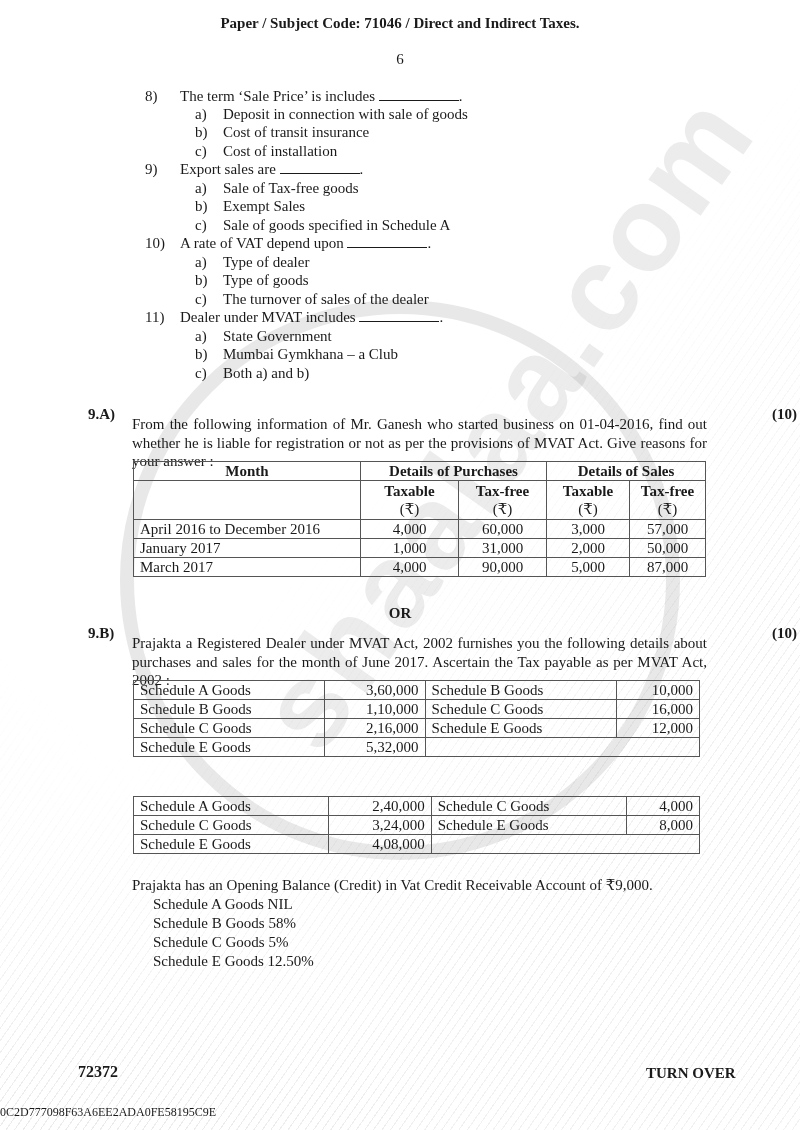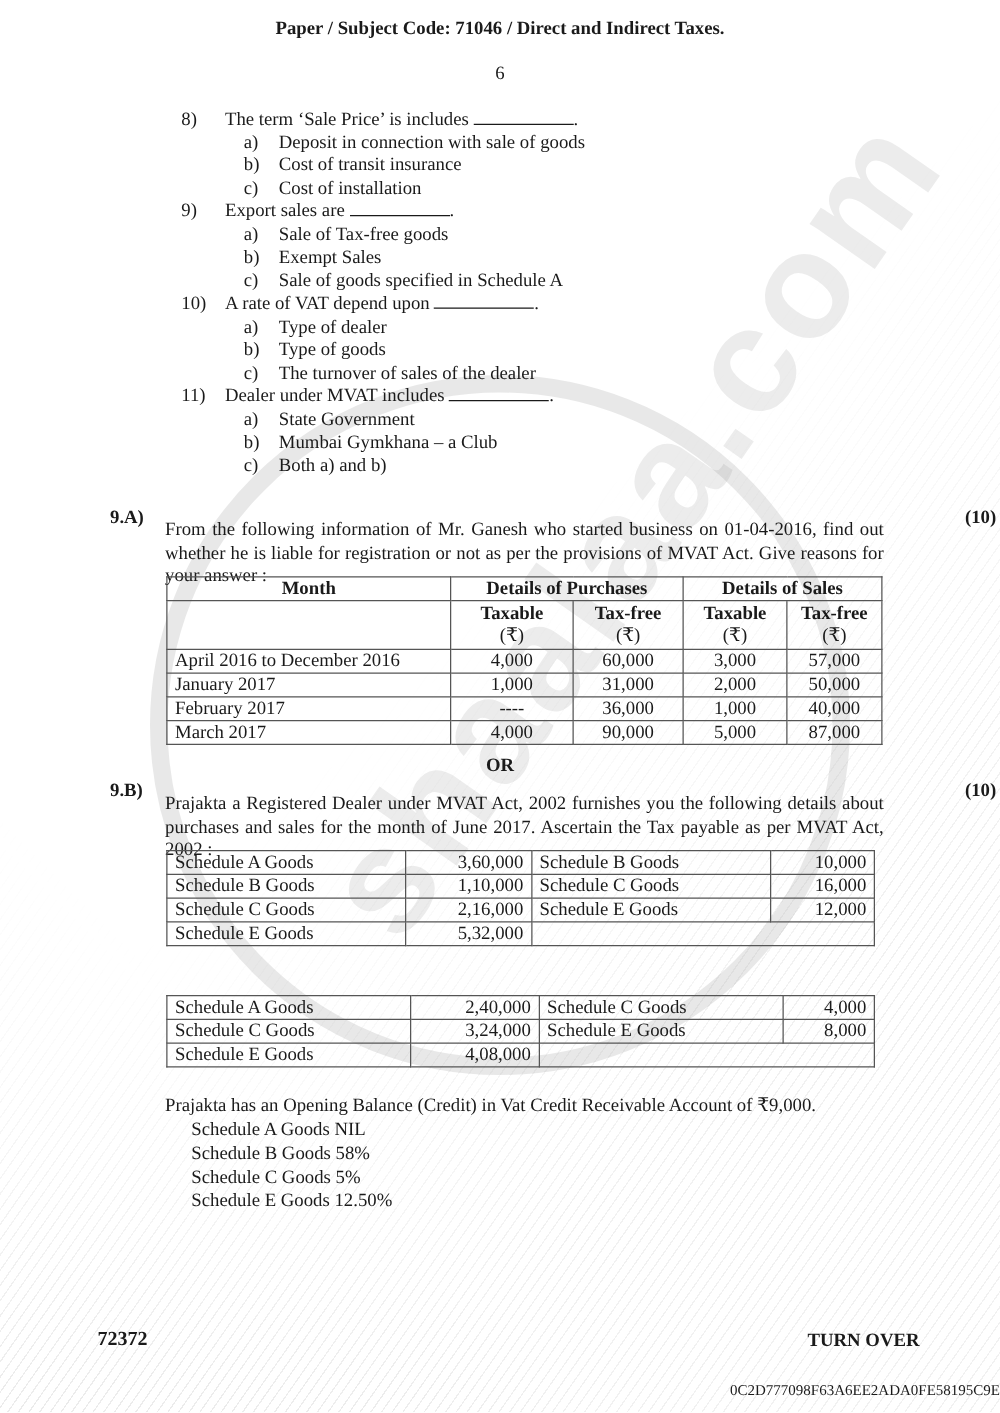--- a/index.html
+++ b/index.html
@@ -48,21 +48,21 @@
   .para { position:absolute; left:132px; width:575px; text-align:justify;margin-top:10px; }
   table { border-collapse:collapse; position:absolute; }
   td, th { border:1px solid #555; padding:0 6px; height:18px; font-size:15px; line-height:18px; }
   th { font-weight:bold; text-align:center; }
   .ctr { text-align:center; }
   .rt { text-align:right; }
   .or { position:absolute; left:0; width:800px; text-align:center; font-weight:bold; top:604px; }
   .rates div { position:absolute; left:153px; }
   .footer-left { left:78px; top:1063px; font-weight:bold; font-size:16px; }
   .footer-right { left:646px; top:1064px; font-weight:bold; }
-  .footer-code { left:0; width:800px; top:1103px; text-align:right; font-size:12px; }
+  .footer-code { left:0; width:800px; top:1103px; text-align:left; font-size:12px; }
 </style>
 </head>
 <body>
 
 <div class="wm-lines"></div>
 <div class="wm-lines2"></div>
 <div class="wm-circle"></div>
 <div class="wm-text">shaalaa.com</div>
 
 <div class="abs header-title">Paper / Subject Code: 71046 / Direct and Indirect Taxes.</div>
@@ -138,27 +138,20 @@
         <td class="ctr">57,000</td>
   </tr>
   <tr>
     <td>January 2017</td>
         <td class="ctr">1,000</td>
         <td class="ctr">31,000</td>
         <td class="ctr">2,000</td>
         <td class="ctr">50,000</td>
   </tr>
   <tr>
-    <td>February 2017</td>
-        <td class="ctr">----</td>
-        <td class="ctr">36,000</td>
-        <td class="ctr">1,000</td>
-        <td class="ctr">40,000</td>
-  </tr>
-  <tr>
     <td>March 2017</td>
         <td class="ctr">4,000</td>
         <td class="ctr">90,000</td>
         <td class="ctr">5,000</td>
         <td class="ctr">87,000</td>
   </tr>
 </tbody>
   </table>
 
 <div class="or">OR</div>

